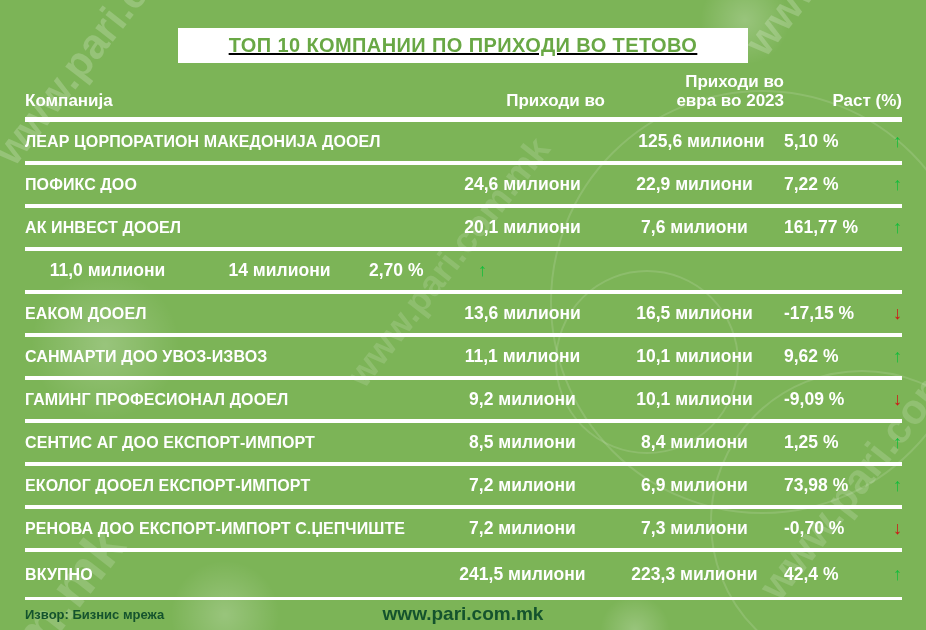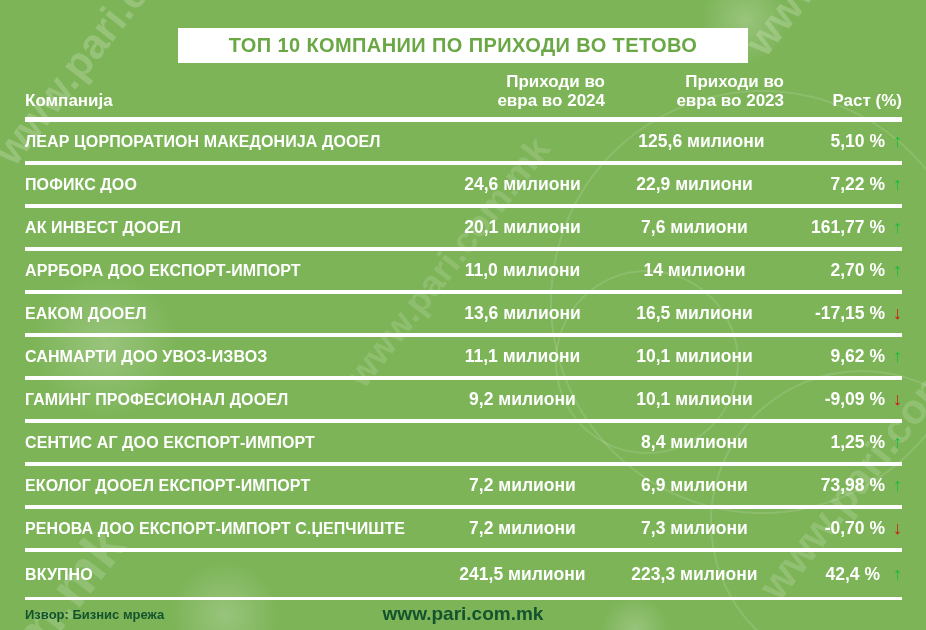--- a/index.html
+++ b/index.html
@@ -42,21 +42,21 @@
   }
   .blob1 { left:700px; top:-25px;  width:90px;  height:90px; }
   .blob2 { left:30px;  top:270px;  width:150px; height:150px; }
   .blob3 { left:170px; top:560px;  width:110px; height:110px; }
   .blob4 { left:600px; top:595px;  width:70px;  height:70px; }
 
   
   .title-box {
     position:absolute; left:178px; top:28px; width:570px; height:35px;
     background:#ffffff;
-    display:flex; align-items:center; justify-content:center;
+    display:flex; align-items:center; justify-content:center;text-decoration:underline;
   }
   .title-box span {
     color:#69a845; font-size:20px; font-weight:bold; letter-spacing:0.4px;
   }
 
   
   .table {
     position:absolute; left:25px; top:72px; width:877px; bottom:30px;
     display:flex; flex-direction:column;
   }
@@ -73,21 +73,21 @@
   .thead .two-line span { display:block; }
 
   .rows { flex:1; display:flex; flex-direction:column; }
   .row {
     flex:1; display:flex; align-items:center;
     border-bottom:4px solid #ffffff;
     color:#fff; font-weight:bold;
   }
   .row .company { font-size:16px; letter-spacing:0.1px; padding-right:8px; }
   .row .num { font-size:17.5px;text-align:center; }
-  .row .growthc { display:flex; justify-content:flex-end; align-items:center; font-size:17.5px; }
+  .row .growthc { display:flex; justify-content:space-between; align-items:center; font-size:17.5px; }
   .row.total { flex:1.15; }
   .row.total { border-bottom-width:3px; }
   .arrow { width:17px; text-align:right; font-size:18px; }
   .arrow.up   { color:#13bd3a; }
   .arrow.down { color:#d11414; }
   .row.total .arrow { margin-left:5px; }
 
   
   .footer {
     position:absolute; left:0; right:0; bottom:0; height:30px;
@@ -124,21 +124,20 @@
 
   <div class="title-box">
     <span>ТОП 10 КОМПАНИИ ПО ПРИХОДИ ВО ТЕТОВО</span>
   </div>
 
   <div class="table">
     <div class="thead">
       <div class="cell company">Компанија</div>
       <div class="cell c2024 two-line">
         <span>Приходи во</span>
-        <span>евра во 2024</span>
       </div>
       <div class="cell c2023 two-line">
         <span>Приходи во</span>
         <span>евра во 2023</span>
       </div>
       <div class="cell growthc">Раст (%)</div>
     </div>
     <div class="rows">
   <div class="row">
     <div class="cell company">ЛЕАР ЦОРПОРАТИОН МАКЕДОНИЈА ДООЕЛ</div>
@@ -163,21 +162,20 @@
     <div class="cell company">АК ИНВЕСТ ДООЕЛ</div>
     <div class="cell num c2024">20,1 милиони</div>
     <div class="cell num c2023">7,6 милиони</div>
     <div class="cell growthc">
       <span>161,77 %</span>
       <span class="arrow up">↑</span>
     </div>
   </div>
 
   <div class="row">
-    <div class="cell company">АРРБОРА ДОО ЕКСПОРТ-ИМПОРТ</div>
     <div class="cell num c2024">11,0 милиони</div>
     <div class="cell num c2023">14 милиони</div>
     <div class="cell growthc">
       <span>2,70 %</span>
       <span class="arrow up">↑</span>
     </div>
   </div>
 
   <div class="row">
     <div class="cell company">ЕАКОМ ДООЕЛ</div>
@@ -204,20 +202,21 @@
     <div class="cell num c2024">9,2 милиони</div>
     <div class="cell num c2023">10,1 милиони</div>
     <div class="cell growthc">
       <span>-9,09 %</span>
       <span class="arrow down">↓</span>
     </div>
   </div>
 
   <div class="row">
     <div class="cell company">СЕНТИС АГ ДОО ЕКСПОРТ-ИМПОРТ</div>
+    <div class="cell num c2024">8,5 милиони</div>
     <div class="cell num c2023">8,4 милиони</div>
     <div class="cell growthc">
       <span>1,25 %</span>
       <span class="arrow up">↑</span>
     </div>
   </div>
 
   <div class="row">
     <div class="cell company">ЕКОЛОГ ДООЕЛ ЕКСПОРТ-ИМПОРТ</div>
     <div class="cell num c2024">7,2 милиони</div>

